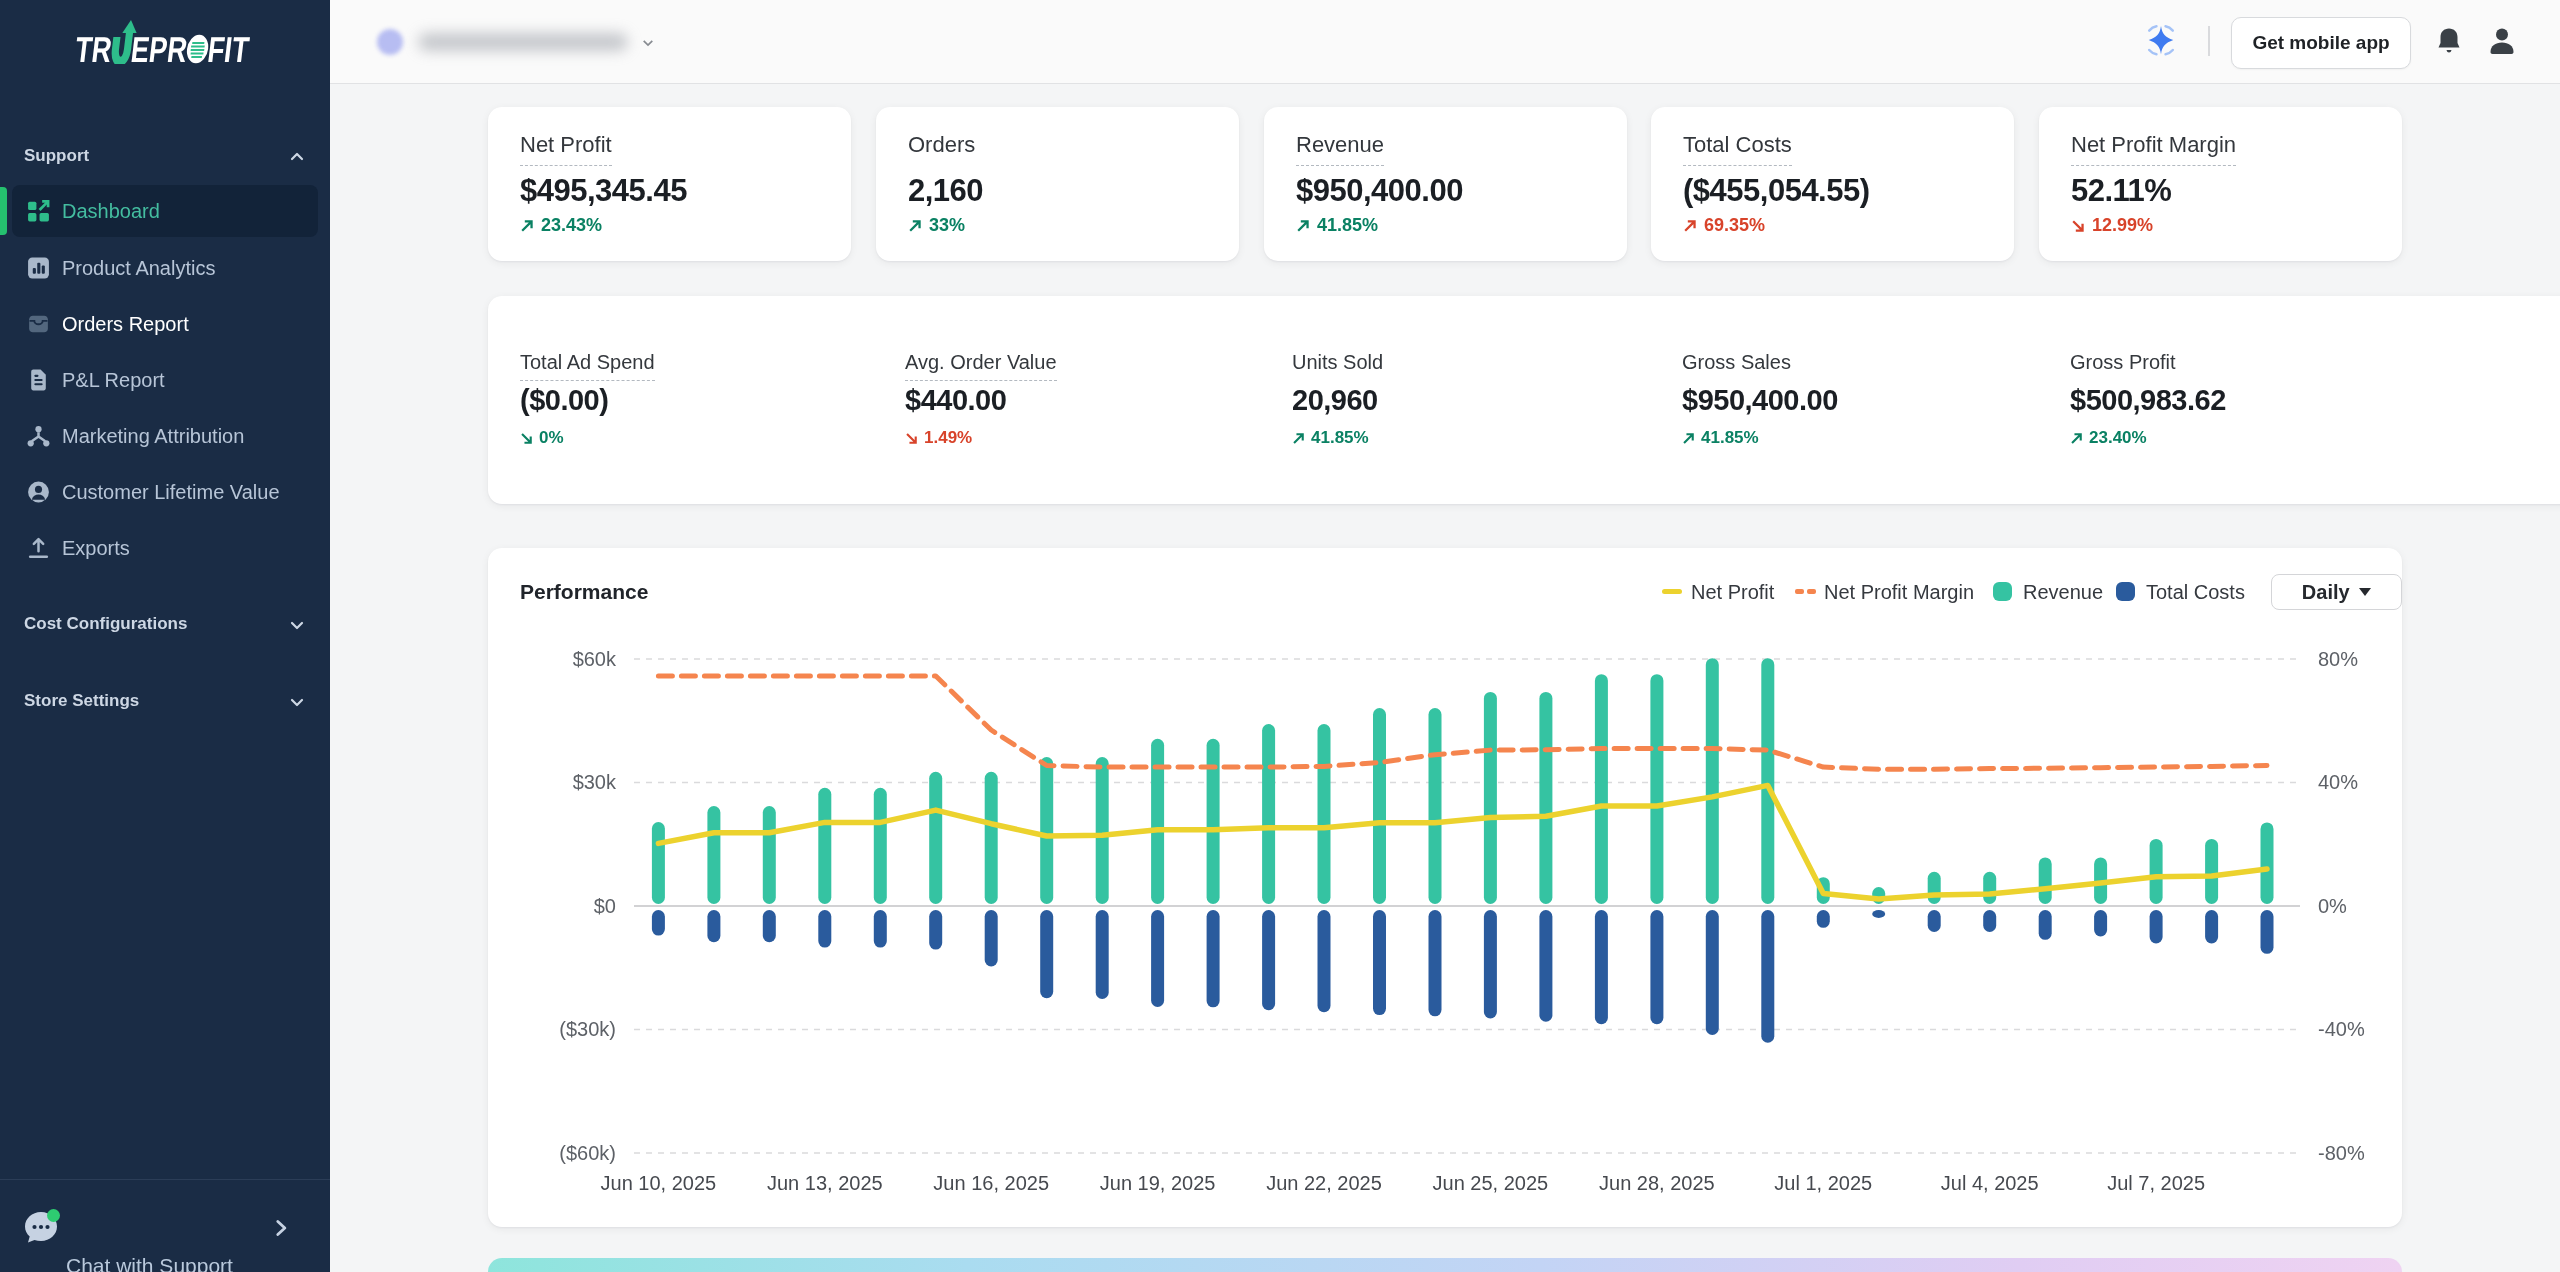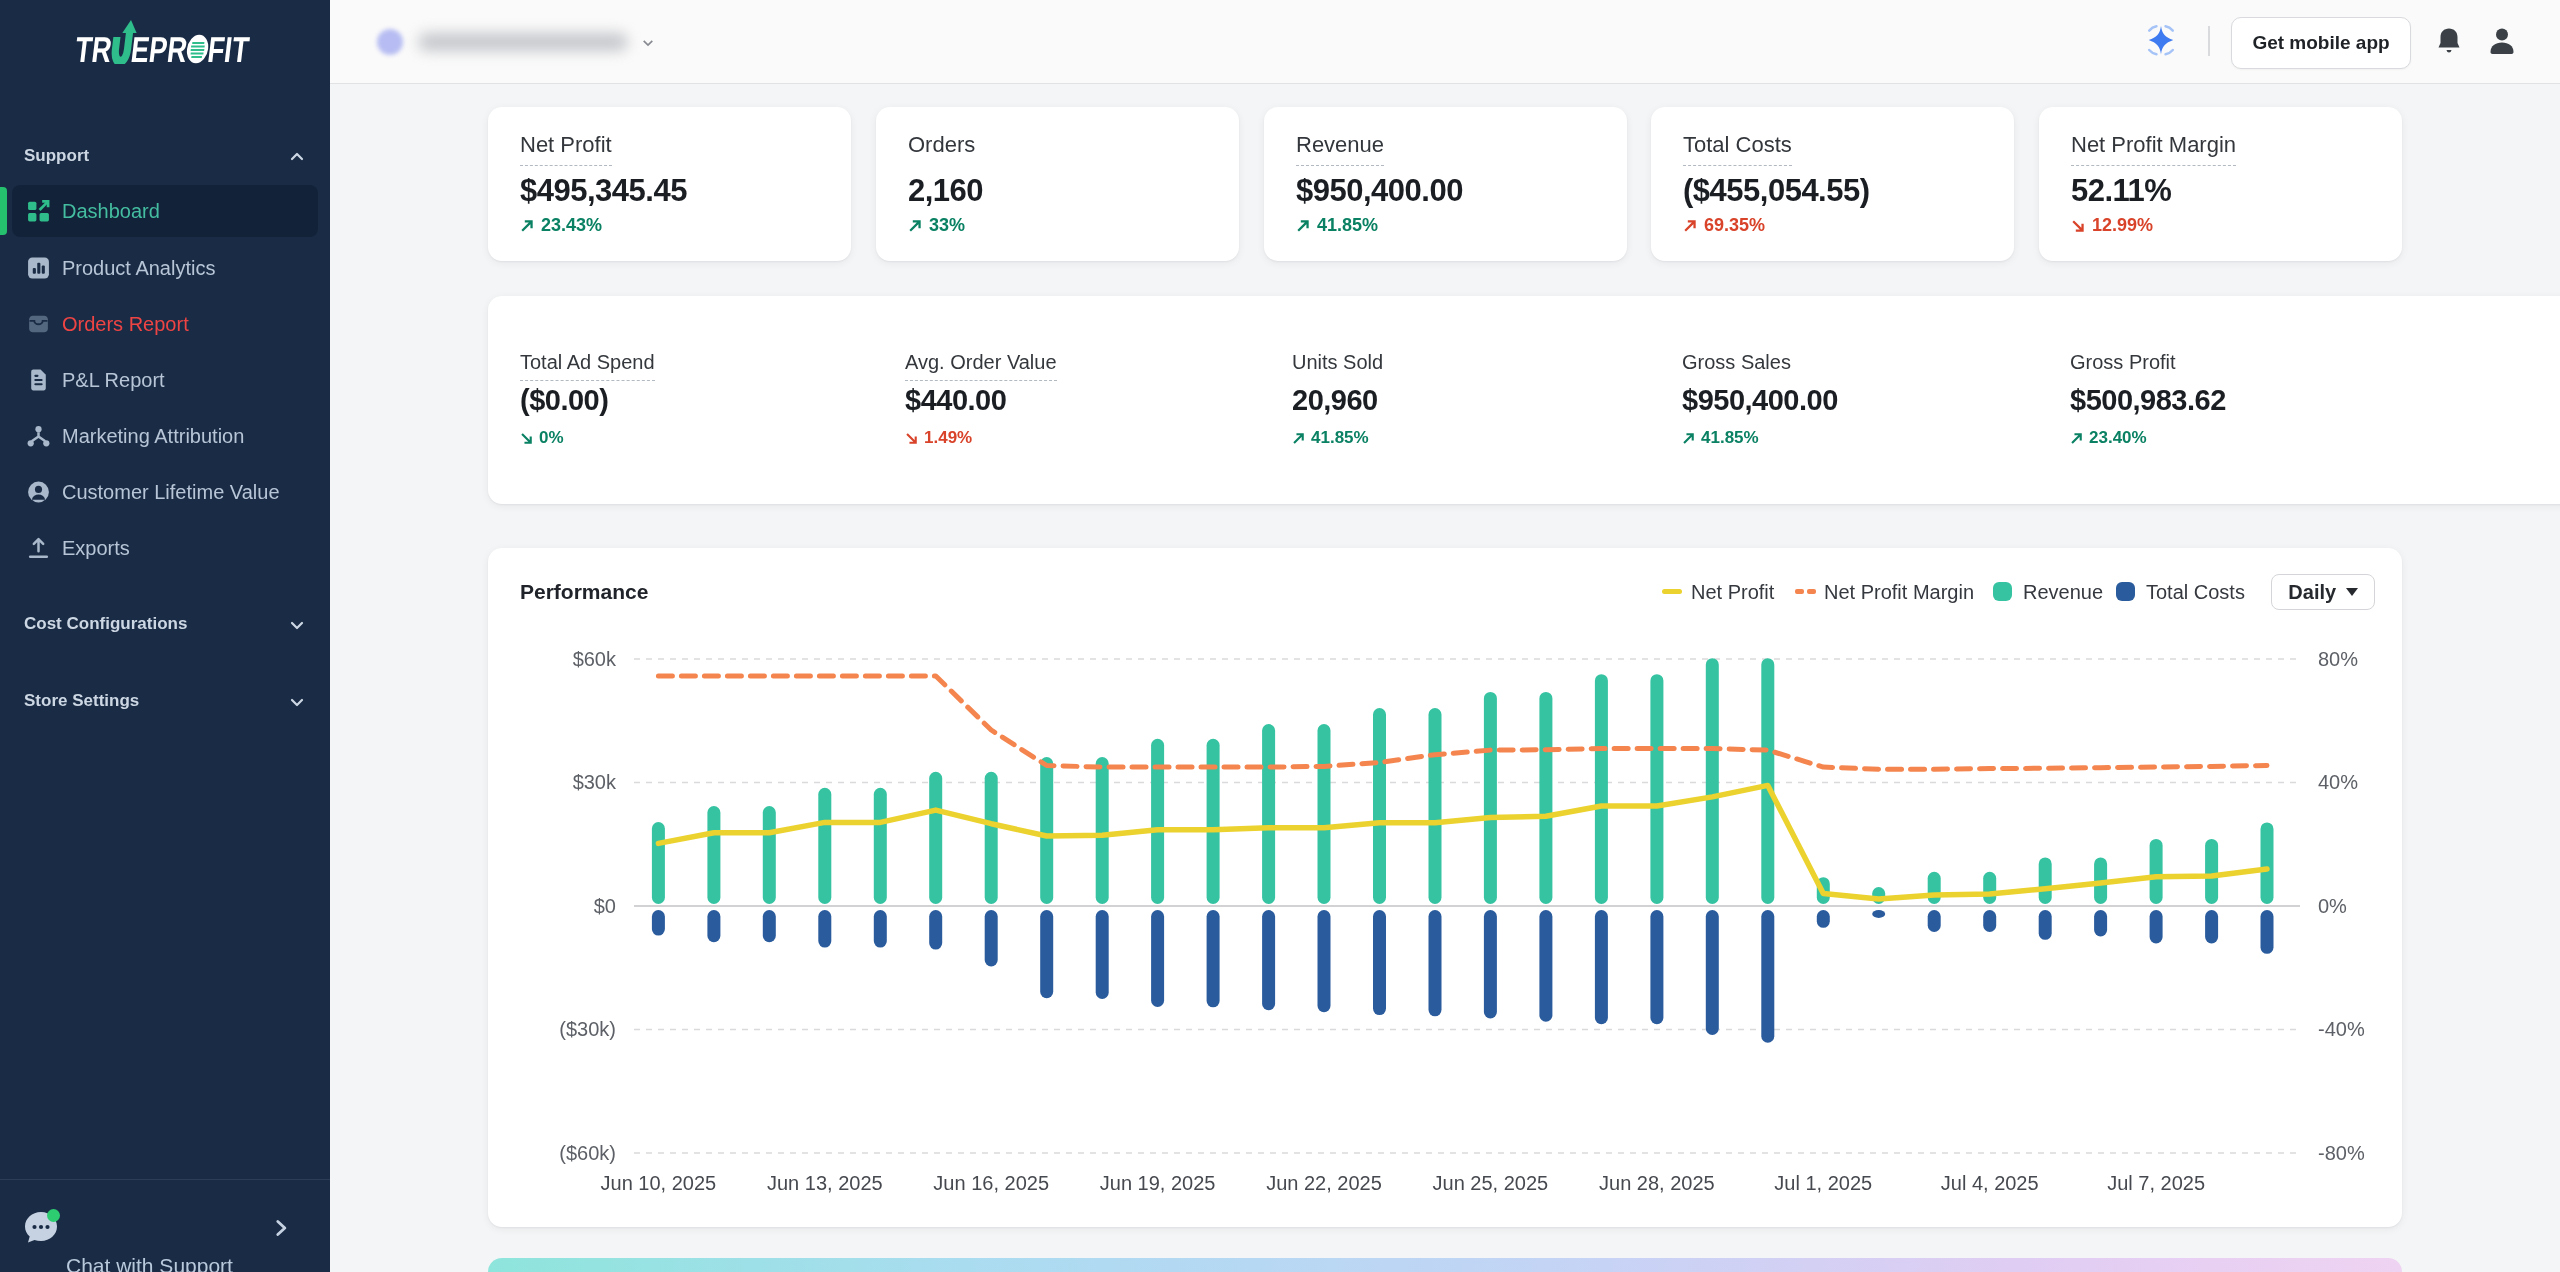--- a/index.html
+++ b/index.html
@@ -28,21 +28,21 @@
 .g{color:#0a8163;} .r{color:#d8432a;}
 .pct svg{width:14px;height:14px;}
 
 .m2 .t{position:absolute;top:0;font-size:20px;color:#34383d;white-space:nowrap;}
 .m2 .t.dash{border-bottom:1.5px dashed #b3b9c0;padding-bottom:6px;}
 .m2 .v{position:absolute;top:38px;font-size:29px;font-weight:700;color:#1b1f24;letter-spacing:-.5px;white-space:nowrap;}
 .m2 .pct2{position:absolute;top:82px;font-size:17px;font-weight:700;display:flex;align-items:center;gap:6px;}
 .pct2 svg{width:13px;height:13px;}
 
 .leg{position:absolute;font-size:20px;color:#35393f;white-space:nowrap;}
-#daily{position:absolute;left:1783px;top:26px;width:104px;height:36px;border:1.5px solid #d4d5d8;border-radius:8px;background:#fff;font-weight:700;font-size:20px;color:#26292e;text-align:center;line-height:34px;}
+#daily{position:absolute;left:1783px;top:26px;width:131px;height:36px;border:1.5px solid #d4d5d8;border-radius:8px;background:#fff;font-weight:700;font-size:20px;color:#26292e;text-align:center;line-height:34px;}
 
 #banner{position:absolute;left:488px;top:1258px;width:1914px;height:80px;border-radius:14px;background:linear-gradient(90deg,#8ee5dc 0%,#aadcf0 25%,#c3d4f5 55%,#e0cdf3 80%,#efd3f2 100%);}
 </style></head>
 <body>
 <div id="sidebar">
 <svg viewBox="0 0 196 48" style="position:absolute;left:64px;top:16px;width:196px;height:48px;" fill="none">
 <g transform="translate(8,0) scale(.753 1)">
 <g transform="skewX(-9)" fill="#fff" font-family="Liberation Sans,sans-serif" font-weight="700" font-size="36">
 <text x="10" y="46">TR</text>
 <text x="84" y="46">EPR</text>
@@ -79,21 +79,21 @@
 <rect x="10.8" y="7" width="3" height="10.5" rx="1" fill="#1a2c45"></rect>
 <rect x="15.1" y="9.5" width="3" height="8" rx="1" fill="#1a2c45"></rect>
 </svg></span>
       <span class="tx" style="">Product Analytics</span>
     </div>
 <div class="item" style="top:296px;">
       <span class="ic"><svg viewBox="0 0 24 24" fill="none">
 <path d="M3 7.5 C3 5.6 4.6 4 6.5 4 H17.5 C19.4 4 21 5.6 21 7.5 V16.5 C21 18.4 19.4 20 17.5 20 H6.5 C4.6 20 3 18.4 3 16.5 Z" fill="#53677e"></path>
 <path d="M3.4 9 H8 C8 10.8 9.8 12.2 12 12.2 C14.2 12.2 16 10.8 16 9 H20.6" stroke="#1a2c45" stroke-width="1.8" fill="none"></path>
 </svg></span>
-      <span class="tx" style="color:#ef4444;">Orders Report</span>
+      <span class="tx" style="color:#ffffff;">Orders Report</span>
     </div>
 <div class="item" style="top:352px;">
       <span class="ic"><svg viewBox="0 0 24 24" fill="none">
 <path d="M5 4 C5 2.9 5.9 2 7 2 H14 L19 7 V20 C19 21.1 18.1 22 17 22 H7 C5.9 22 5 21.1 5 20 Z" fill="#a9b8ca"></path>
 <rect x="8" y="11" width="8" height="2" rx="1" fill="#1a2c45"></rect>
 <rect x="8" y="15" width="8" height="2" rx="1" fill="#1a2c45"></rect>
 <rect x="8" y="7" width="4" height="2" rx="1" fill="#1a2c45"></rect>
 </svg></span>
       <span class="tx" style="">P&amp;L Report</span>
     </div>

